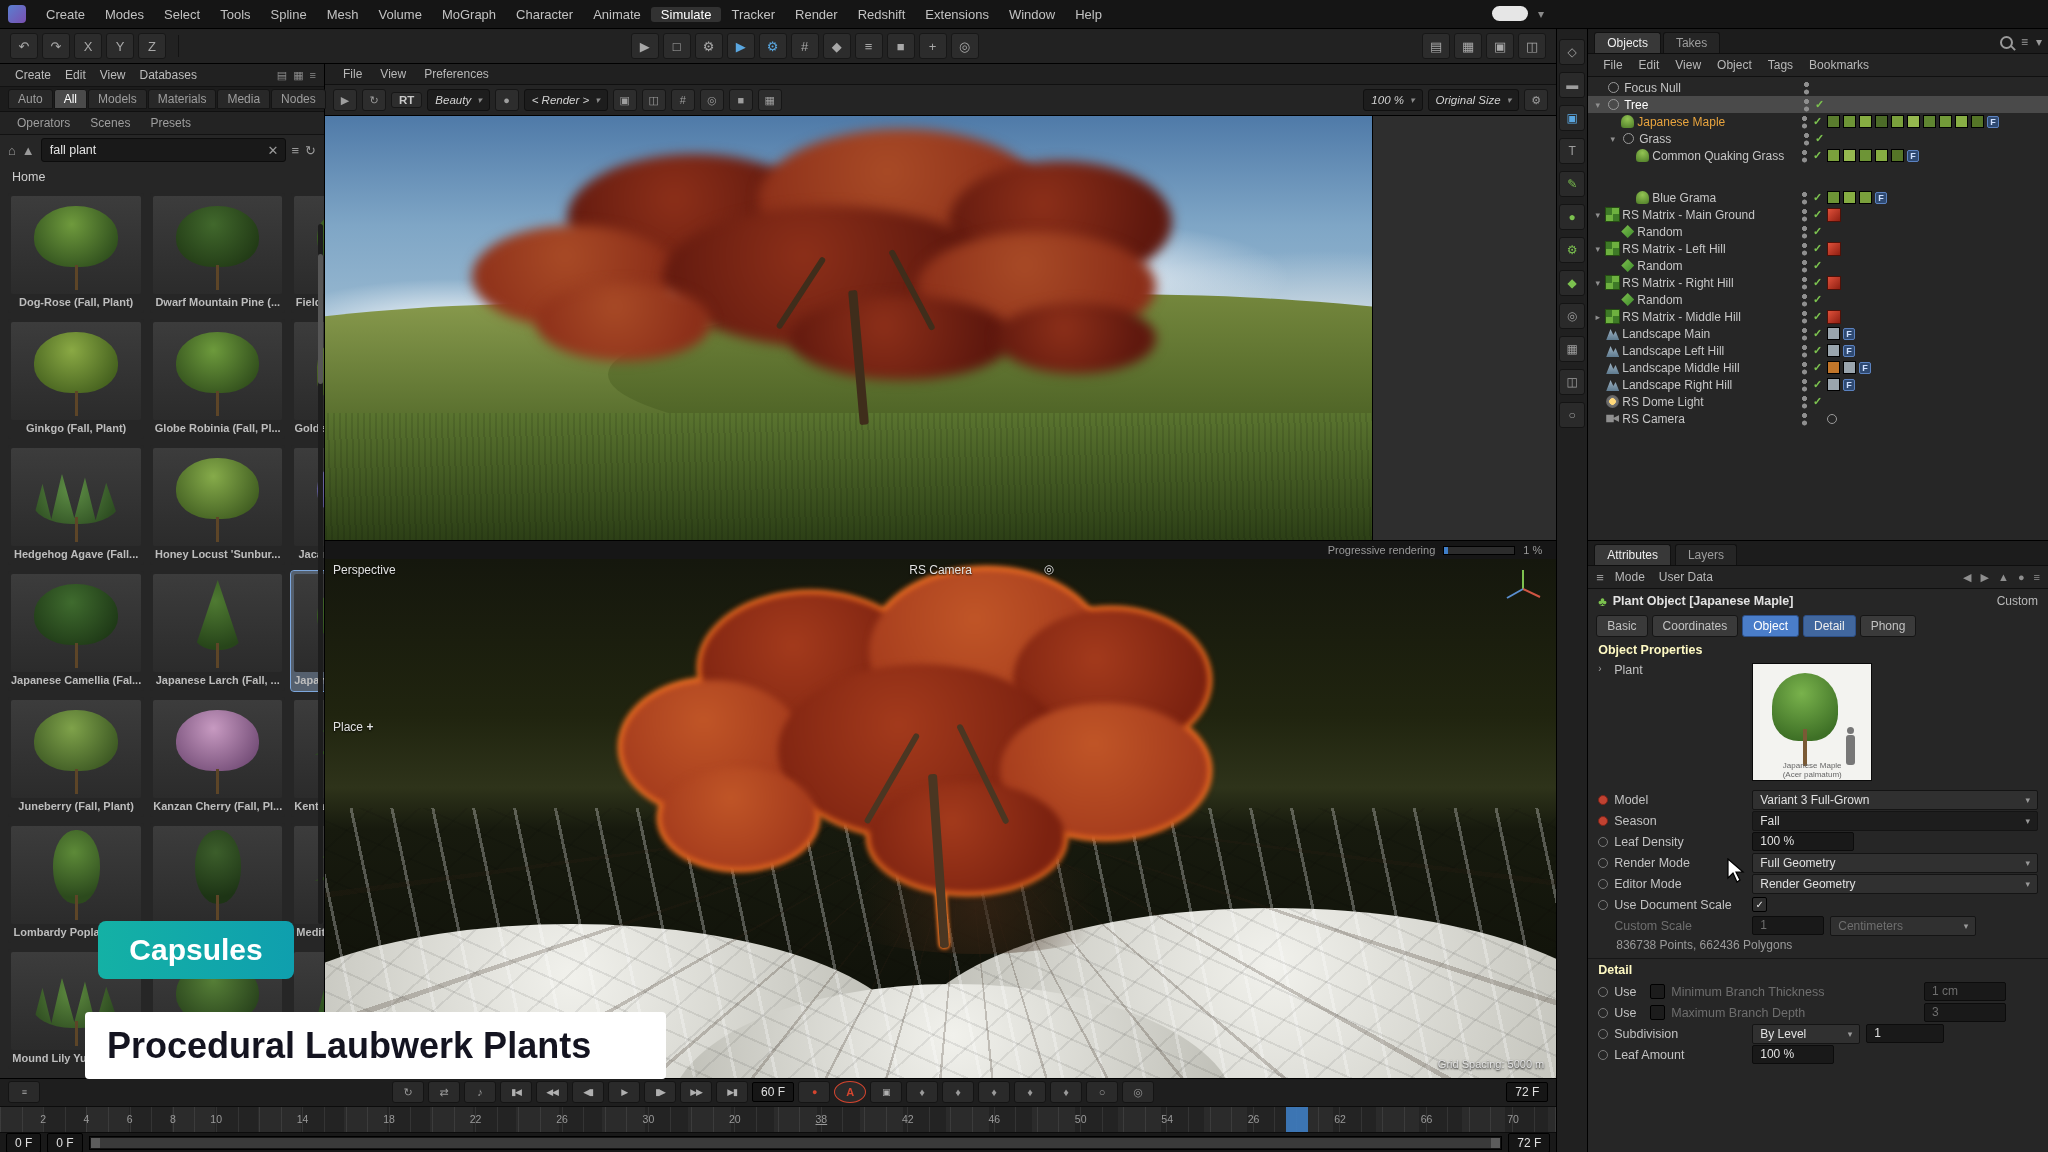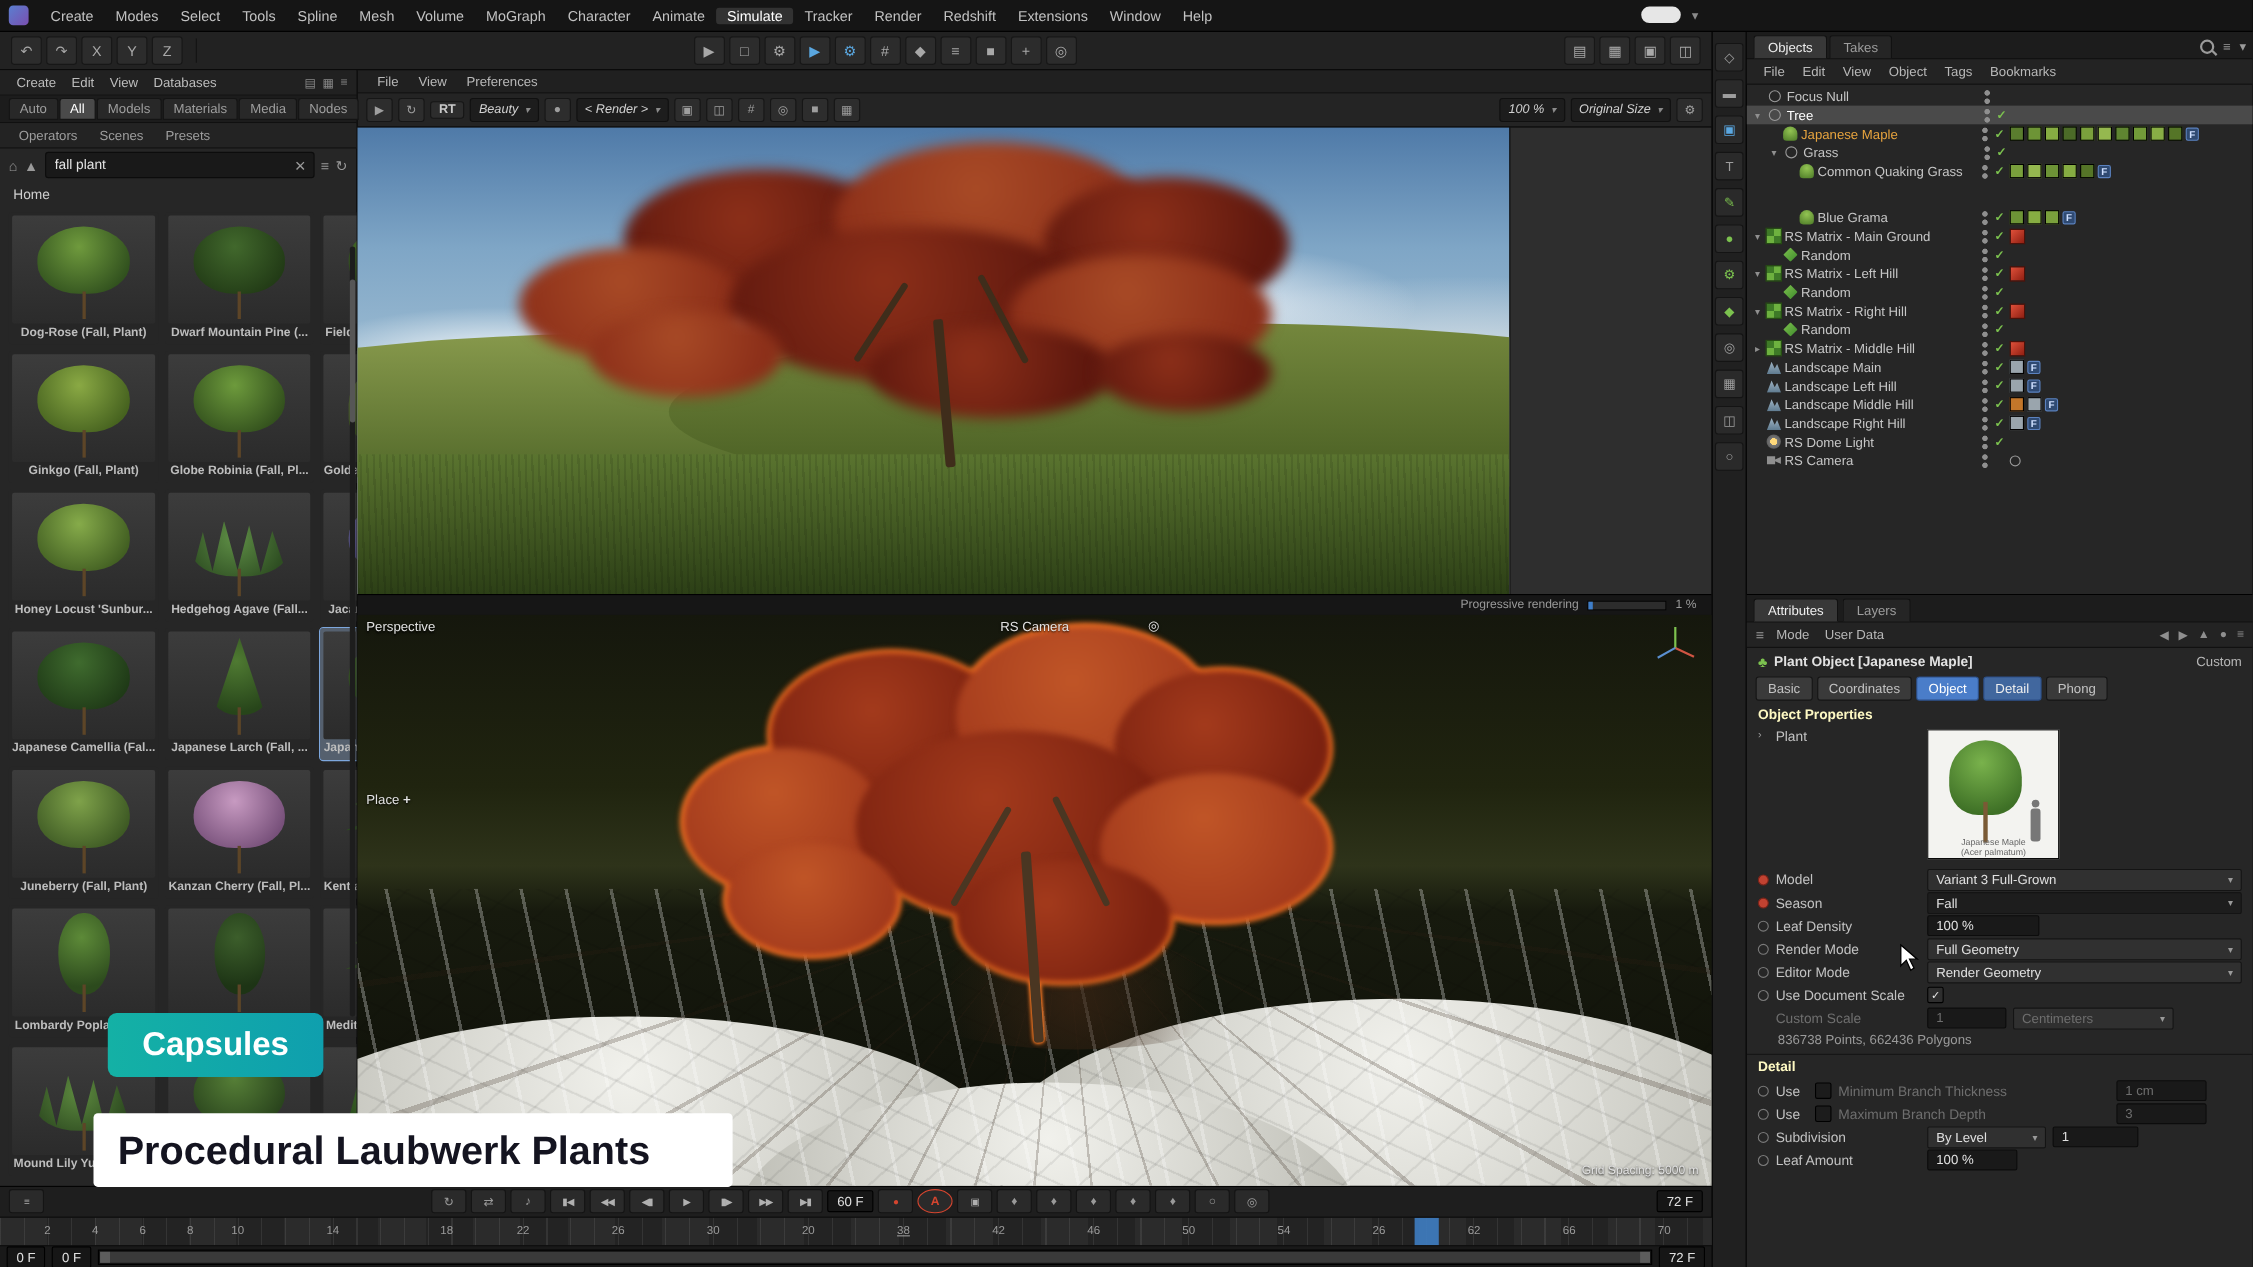--- a/index.html
+++ b/index.html
@@ -329,31 +329,31 @@
                 <div class="tlabel">Globe Robinia (Fall, Pl...</div>
               </div>
               <div class="tile">
                 <div class="thumb">
                   <i class="blob weeping" style="background: radial-gradient(circle at 45% 30%, rgb(125, 154, 64), rgb(60, 82, 32) 78%);"></i>
                 </div>
                 <div class="tlabel">Golden Weeping Willo...</div>
               </div>
               <div class="tile">
                 <div class="thumb">
+                  <i class="blob spiky" style="background: radial-gradient(circle at 45% 30%, rgb(95, 143, 70), rgb(46, 78, 34) 78%);"></i>
+                  <i class="stem"></i>
+                </div>
+                <div class="tlabel">Hedgehog Agave (Fall...</div>
+              </div>
+              <div class="tile">
+                <div class="thumb">
                   <i class="blob round" style="background: radial-gradient(circle at 45% 30%, rgb(134, 171, 74), rgb(66, 95, 34) 78%);"></i>
                   <i class="stem"></i>
                 </div>
                 <div class="tlabel">Honey Locust 'Sunbur...</div>
-              </div>
-              <div class="tile">
-                <div class="thumb">
-                  <i class="blob spiky" style="background: radial-gradient(circle at 45% 30%, rgb(95, 143, 70), rgb(46, 78, 34) 78%);"></i>
-                  <i class="stem"></i>
-                </div>
-                <div class="tlabel">Hedgehog Agave (Fall...</div>
               </div>
               <div class="tile">
                 <div class="thumb">
                   <i class="blob round" style="background: radial-gradient(circle at 45% 30%, rgb(145, 136, 200), rgb(77, 74, 130) 78%);"></i>
                 </div>
                 <div class="tlabel">Jacaranda (Fall, Plant)</div>
               </div>
               <div class="tile">
                 <div class="thumb">
                   <i class="blob round" style="background: radial-gradient(circle at 45% 30%, rgb(63, 107, 46), rgb(31, 58, 23) 78%);"></i>
@@ -586,21 +586,21 @@
           <span class="sp"></span>
           <span class="tfield">72 F</span>
         </div>
         <div id="t-ruler">
             <span class="rlab" style="left: 2.77778%;">2</span>
             <span class="rlab" style="left: 5.55556%;">4</span>
             <span class="rlab" style="left: 8.33333%;">6</span>
             <span class="rlab" style="left: 11.1111%;">8</span>
             <span class="rlab" style="left: 13.8889%;">10</span>
             <span class="rlab" style="left: 19.4444%;">14</span>
-            <span class="rlab" style="left: 25%; margin-left: 17px;">18</span>
+            <span class="rlab" style="left: 25%;">18</span>
             <span class="rlab" style="left: 30.5556%;">22</span>
             <span class="rlab" style="left: 36.1111%;">26</span>
             <span class="rlab" style="left: 41.6667%;">30</span>
             <span class="rlab" style="left: 47.2222%;">20</span>
             <span class="rlab" style="left: 52.7778%; text-decoration: underline;">38</span>
             <span class="rlab" style="left: 58.3333%;">42</span>
             <span class="rlab" style="left: 63.8889%;">46</span>
             <span class="rlab" style="left: 69.4444%;">50</span>
             <span class="rlab" style="left: 75%;">54</span>
             <span class="rlab" style="left: 80.5556%;">26</span>

